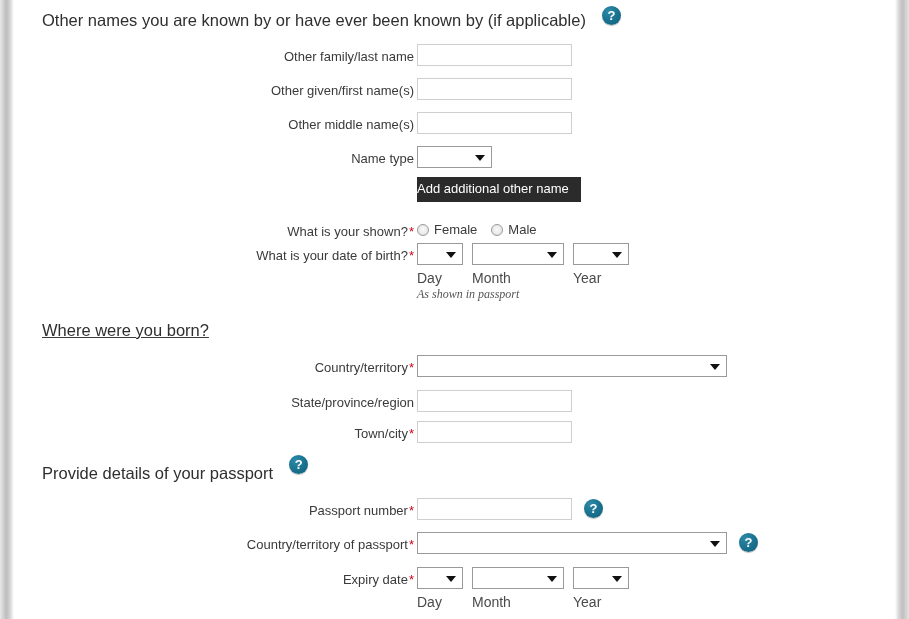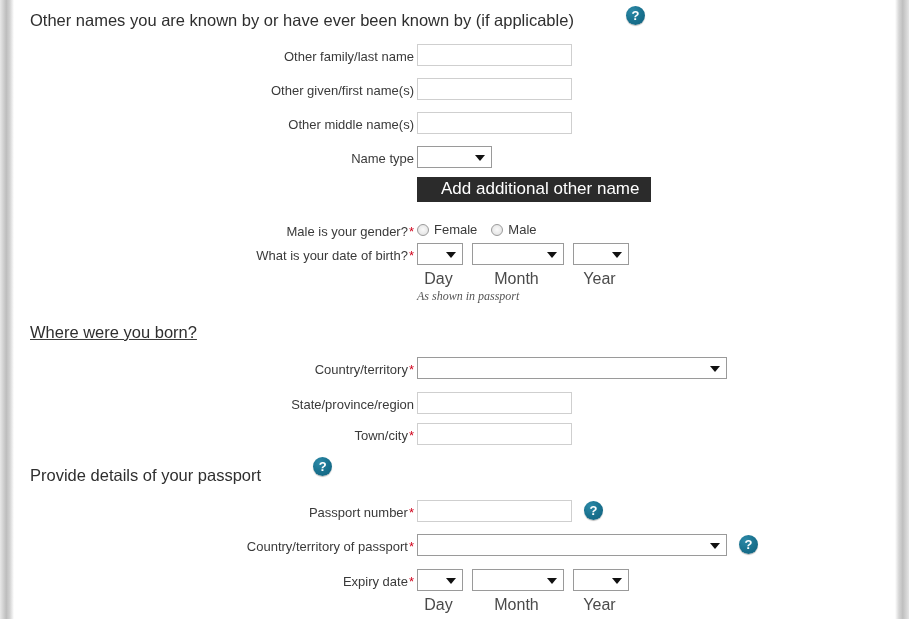--- a/index.html
+++ b/index.html
@@ -38,22 +38,21 @@
     top: 0;
     width: 881px;
     height: 619px;
     background: #ffffff;
   }
 
   
   .section-head {
     display: flex;
     align-items: flex-start;
-    padding-left: 16px;
-    gap: 36px;
+    padding-left: 28px;
   }
   .section-head h2 {
     margin: 0;
     font-weight: normal;
     font-size: 16.5px;
     color: #2f2f2f;
     line-height: 20px;
   }
   .section-head .help {
     margin-left: 16px;
@@ -139,42 +138,42 @@
   .sel.w310 { width: 310px; }
   .sel.d-day   { width: 46px; }
   .sel.d-month { width: 92px; }
   .sel.d-year  { width: 56px; }
 
   
   .dategroup { display: flex; }
   .dcell { margin-right: 9px; }
   .dcell:last-child { margin-right: 8px; }
   .dcap {
-    font-size: 16px;
+    font-size: 14px;
     color: #4a4a4a;
-    text-align: center;
+    text-align: left;
     padding-top: 2px;
     padding-right: 3px;
   }
 
   .hint {
     font-size: 12px;
     color: #555;
     font-style: italic;
     font-family: Liberation Serif, serif;
   }
 
   
   .btn-dark {
     background: #2b2b2b;
     color: #ffffff;
     border: none;
     font-family: "Liberation Sans", sans-serif;
-    font-size: 17px;
-    padding: 5px 12px 6px 24px;
+    font-size: 13px;
+    padding: 5px 12px 6px 0;
     cursor: pointer;
     line-height: 14px;
   }
 
   
   .radio-wrap { display: flex; align-items: center; padding-top: 3px; }
   .radio-item { display: flex; align-items: center; margin-right: 14px; text-align: center; }
   .radio-dot {
     width: 12px; height: 12px;
     border-radius: 50%;
@@ -232,21 +231,21 @@
   </div>
 
   <div class="row" style="margin-top:9px;">
     <div class="lbl"></div>
     <div class="ctrl">
       <button class="btn-dark">Add additional other name</button>
     </div>
   </div>
 
   <div class="row" style="margin-top:17px;">
-    <div class="lbl"><span>Male is your gender?</span><span class="req">*</span></div>
+    <div class="lbl"><span>What is your shown?</span><span class="req">*</span></div>
     <div class="ctrl">
       <div class="radio-wrap">
         <label class="radio-item">
           <span class="radio-dot"></span>
           <span class="radio-label">Female</span>
         </label>
         <label class="radio-item">
           <span class="radio-dot"></span>
           <span class="radio-label">Male</span>
         </label>

